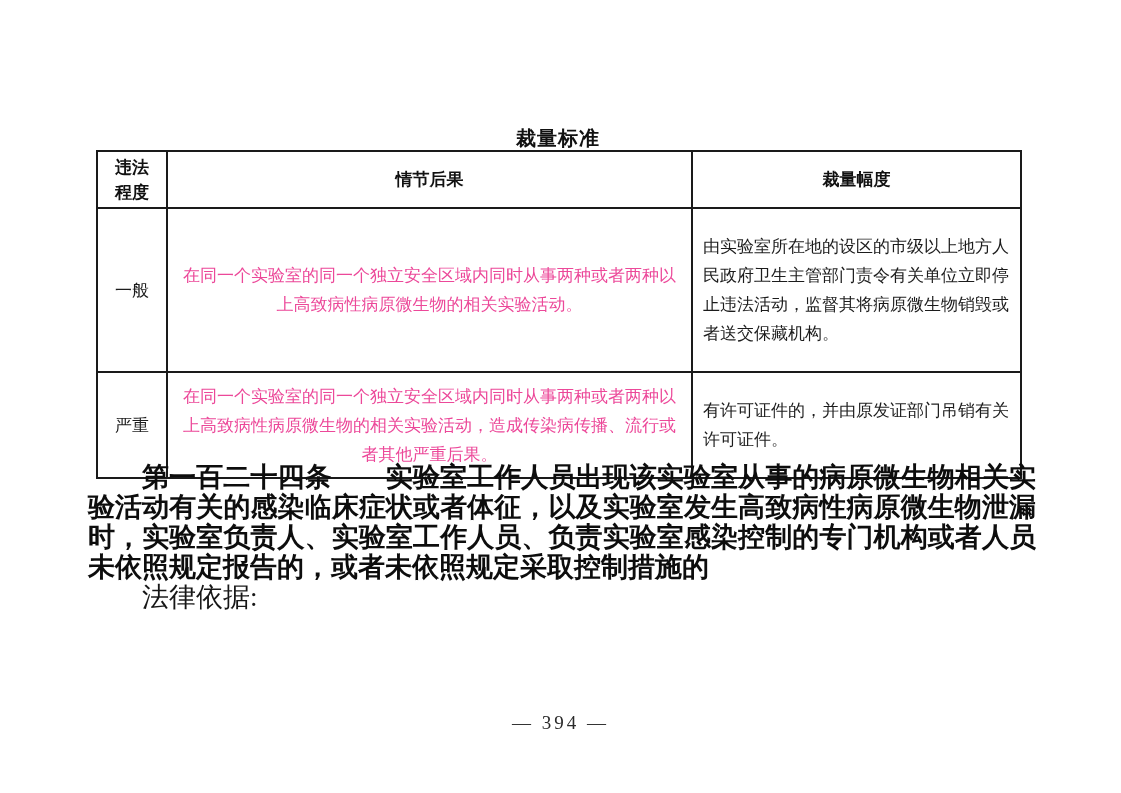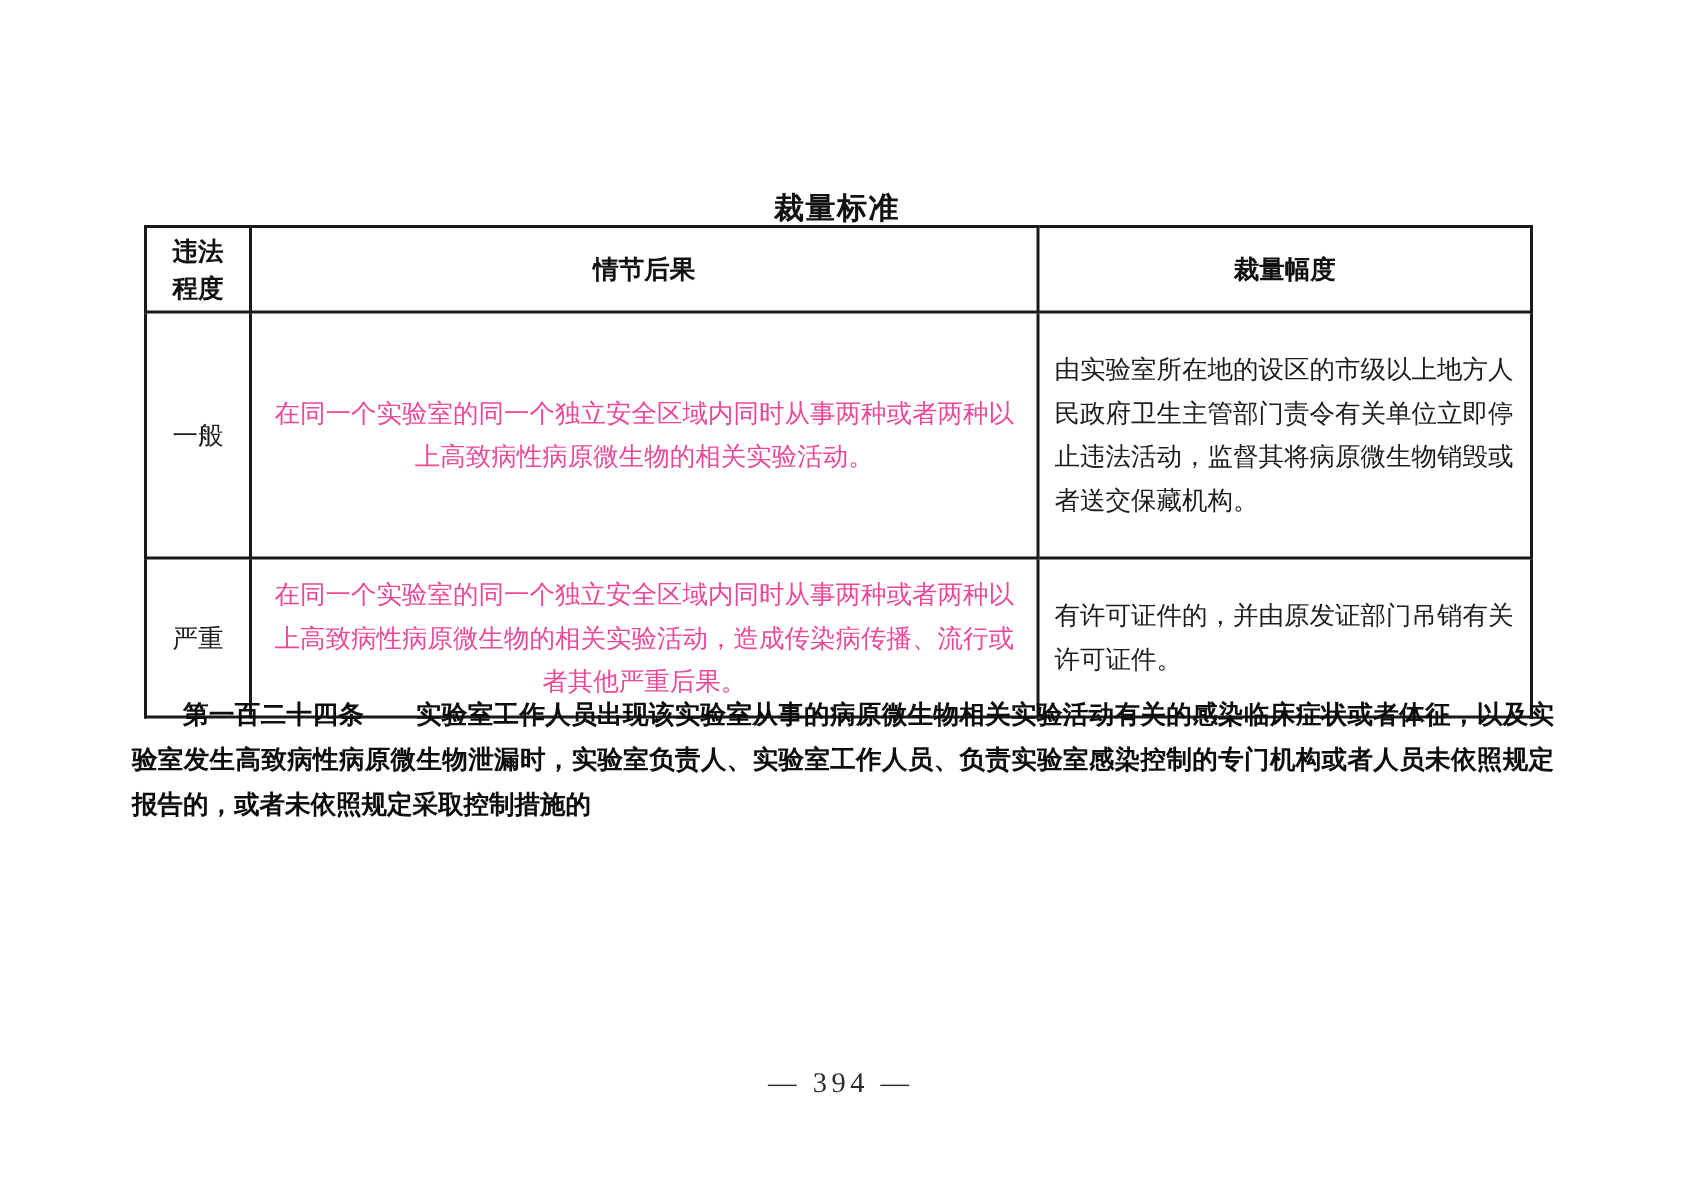--- a/index.html
+++ b/index.html
@@ -75,21 +75,21 @@
     padding: 23px 10px;
     vertical-align: middle;
     font-size: 17px;
     line-height: 29px;
     text-align: left;
     color: #1c1c1c;
   }
   .body-block {
     position: absolute;
     top: 462px; left: 88px; width: 948px;
-    font-size: 17px;
+    font-size: 27px;
     line-height: 30px;
     text-align: justify;
     color: #161616;
   }
   .body-block p { margin: 0; }
   .clause-bold {
     font-weight: bold;
     text-indent: 2em;
     color: #0d0d0d;
   }
@@ -134,17 +134,18 @@
       <tr class="row-severe">
         <td class="cell-degree">严重</td>
         <td class="cell-consequence">在同一个实验室的同一个独立安全区域内同时从事两种或者两种以上高致病性病原微生物的相关实验活动，造成传染病传播、流行或者其他严重后果。</td>
         <td class="cell-range">有许可证件的，并由原发证部门吊销有关许可证件。</td>
       </tr>
     </tbody>
   </table>
 
   <div class="body-block">
     <p class="clause-bold">第一百二十四条　　实验室工作人员出现该实验室从事的病原微生物相关实验活动有关的感染临床症状或者体征，以及实验室发生高致病性病原微生物泄漏时，实验室负责人、实验室工作人员、负责实验室感染控制的专门机构或者人员未依照规定报告的，或者未依照规定采取控制措施的</p>
+    <p class="indent-para">法律依据:</p>
   </div>
 
   <div class="page-footer">— 394 —</div>
 
 </div>
 
 </body></html>

